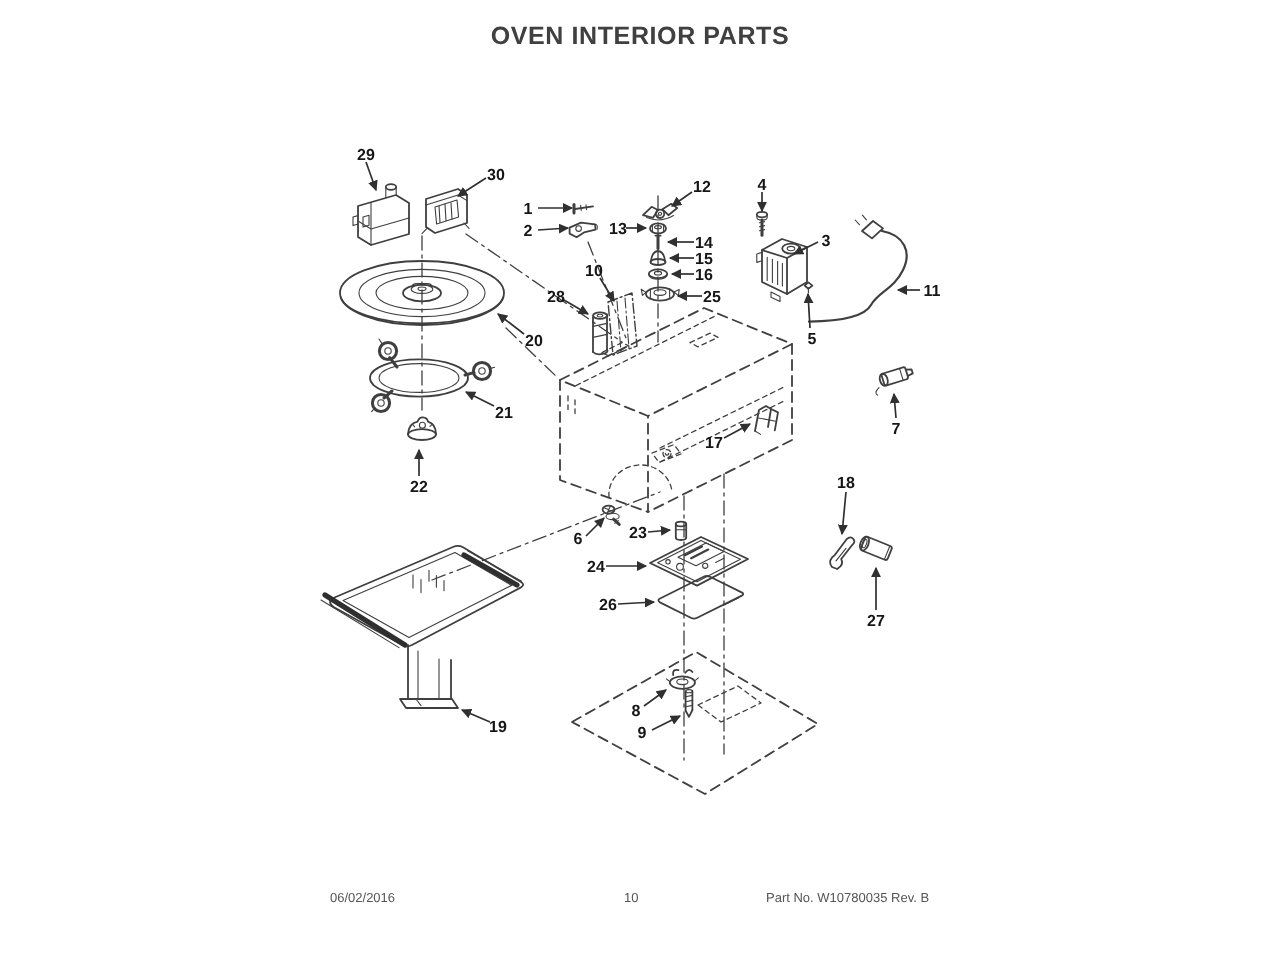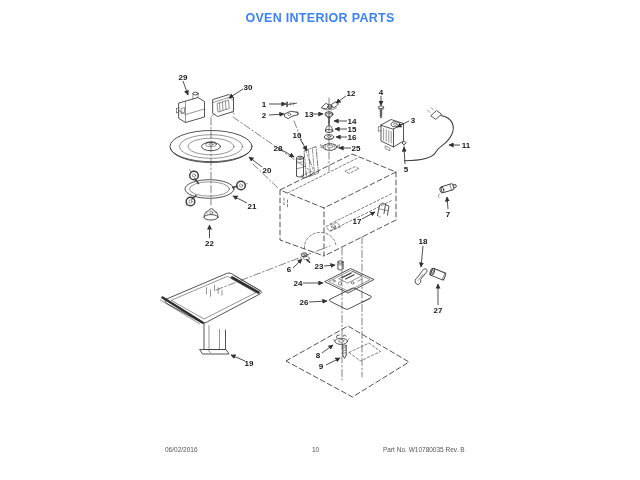--- a/index.html
+++ b/index.html
@@ -1,19 +1,19 @@
 <!DOCTYPE html>
 <html><head>
 <meta charset="utf-8">
 <style>
   html,body{margin:0;padding:0;background:#fff;}
   .page{position:relative;width:640px;height:480px;background:#ffffff;overflow:hidden;
         font-family:"Liberation Sans",sans-serif;}
   .title{position:absolute;top:11px;left:0;width:100%;text-align:center;
-         font-size:12.5px;font-weight:bold;letter-spacing:.3px;color:#3b82f6;}
+         font-size:12.5px;font-weight:bold;letter-spacing:.3px;color:#404040;}
   .footer span{position:absolute;top:446px;font-size:6.5px;color:#555;}
   .f-date{left:165px;}
   .f-page{left:312px;}
   .f-part{left:383px;}
   svg.diagram{position:absolute;left:0;top:0;}
   
   .art{stroke:#3f3f3f;fill:none;stroke-width:.9;stroke-linecap:round;stroke-linejoin:round;}
   .thin{stroke-width:.55;}
   .sw1{stroke-width:1.1;}
   .sw14{stroke-width:1.5;}

